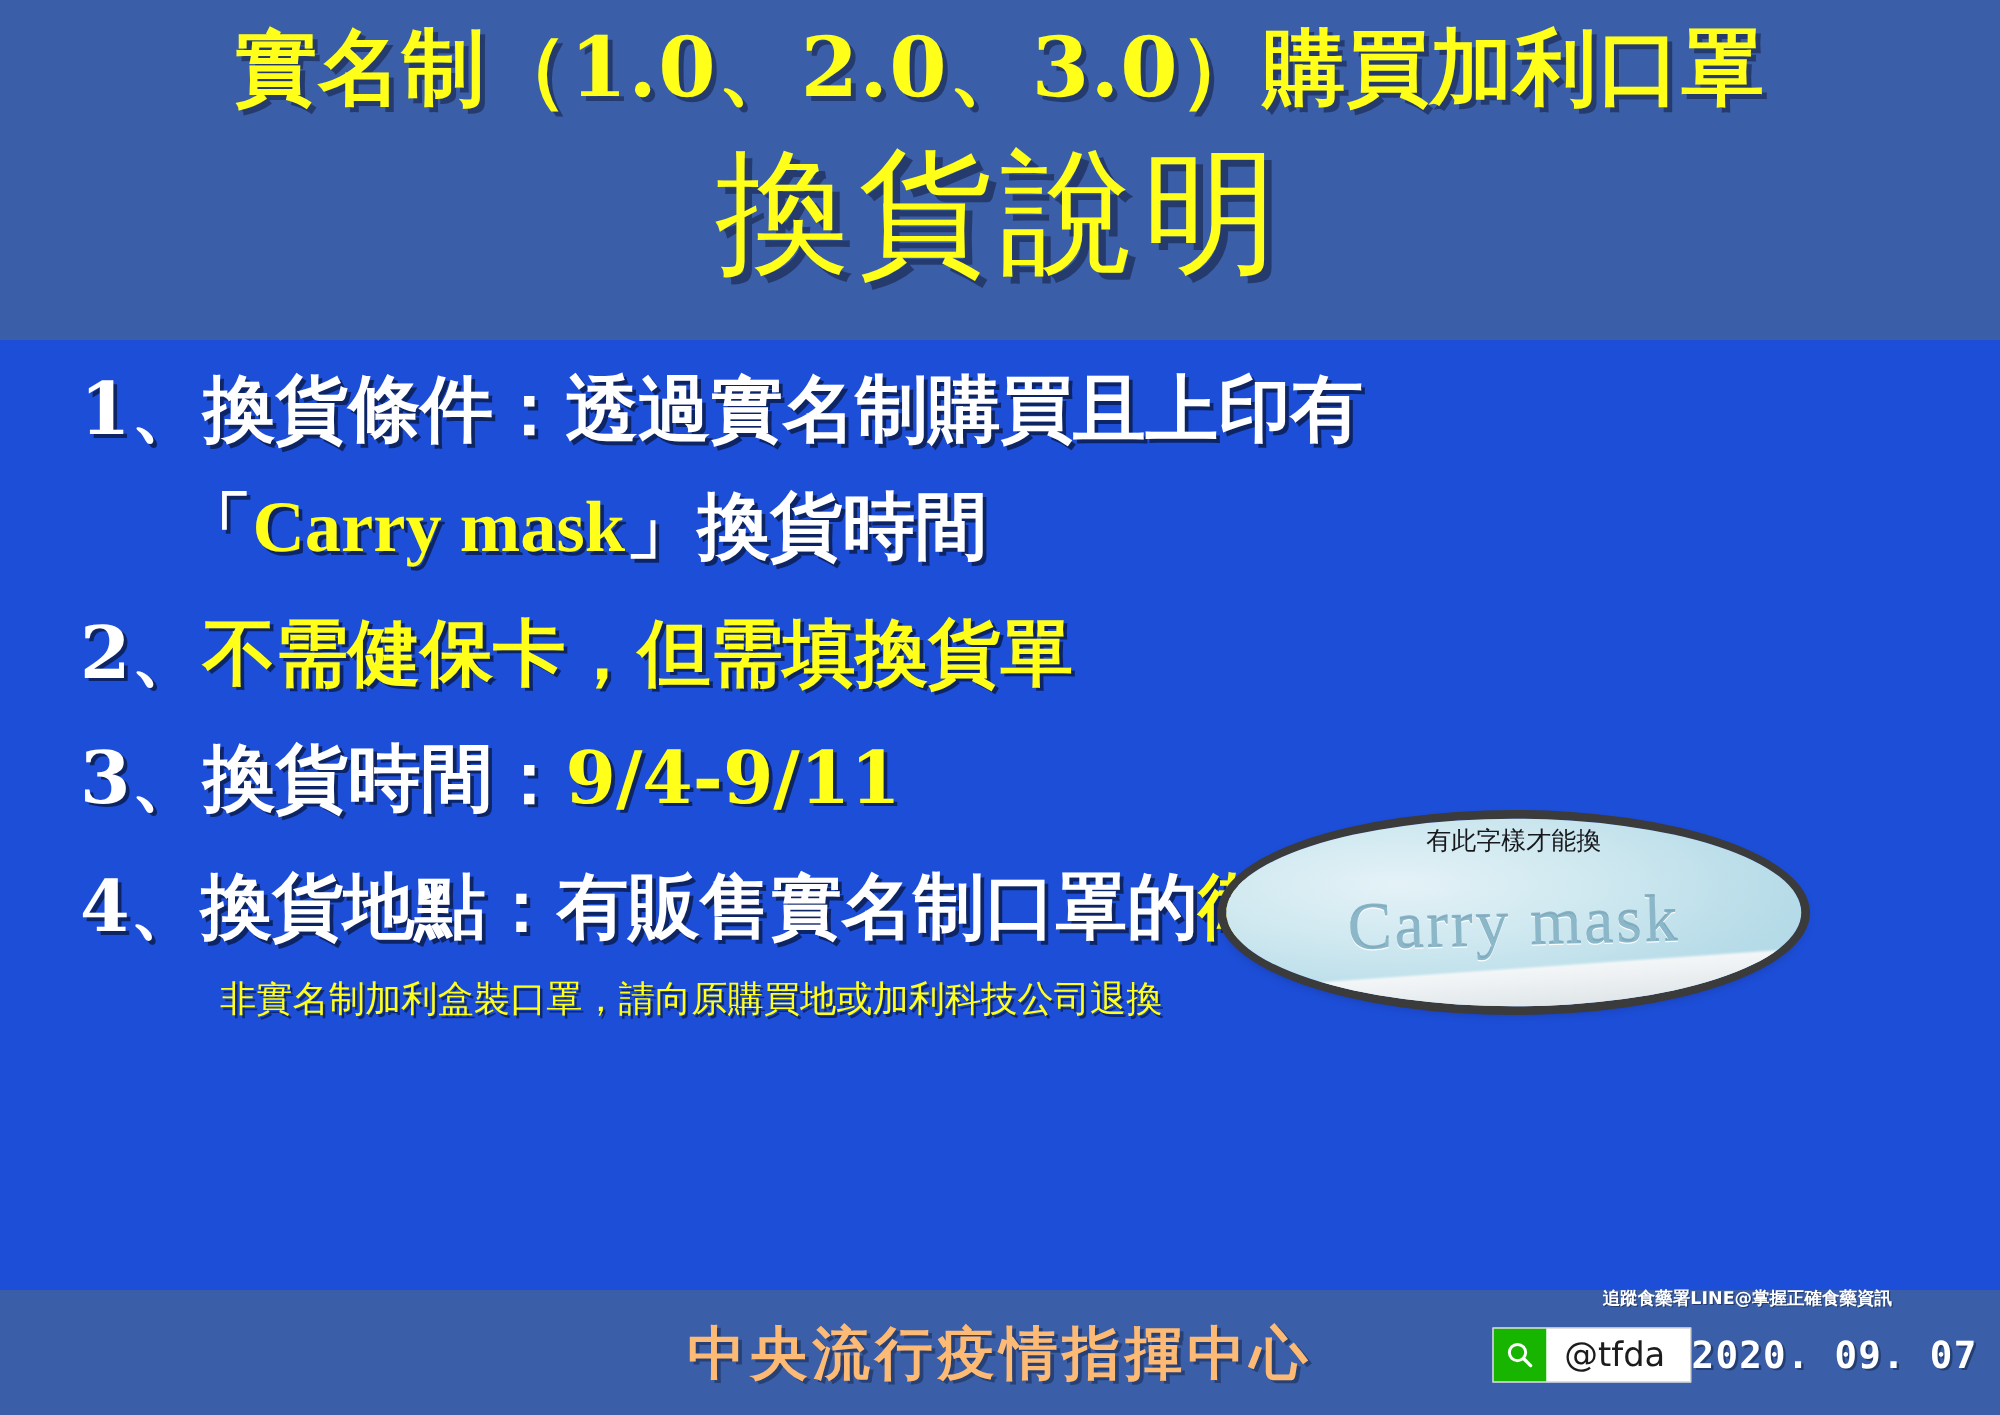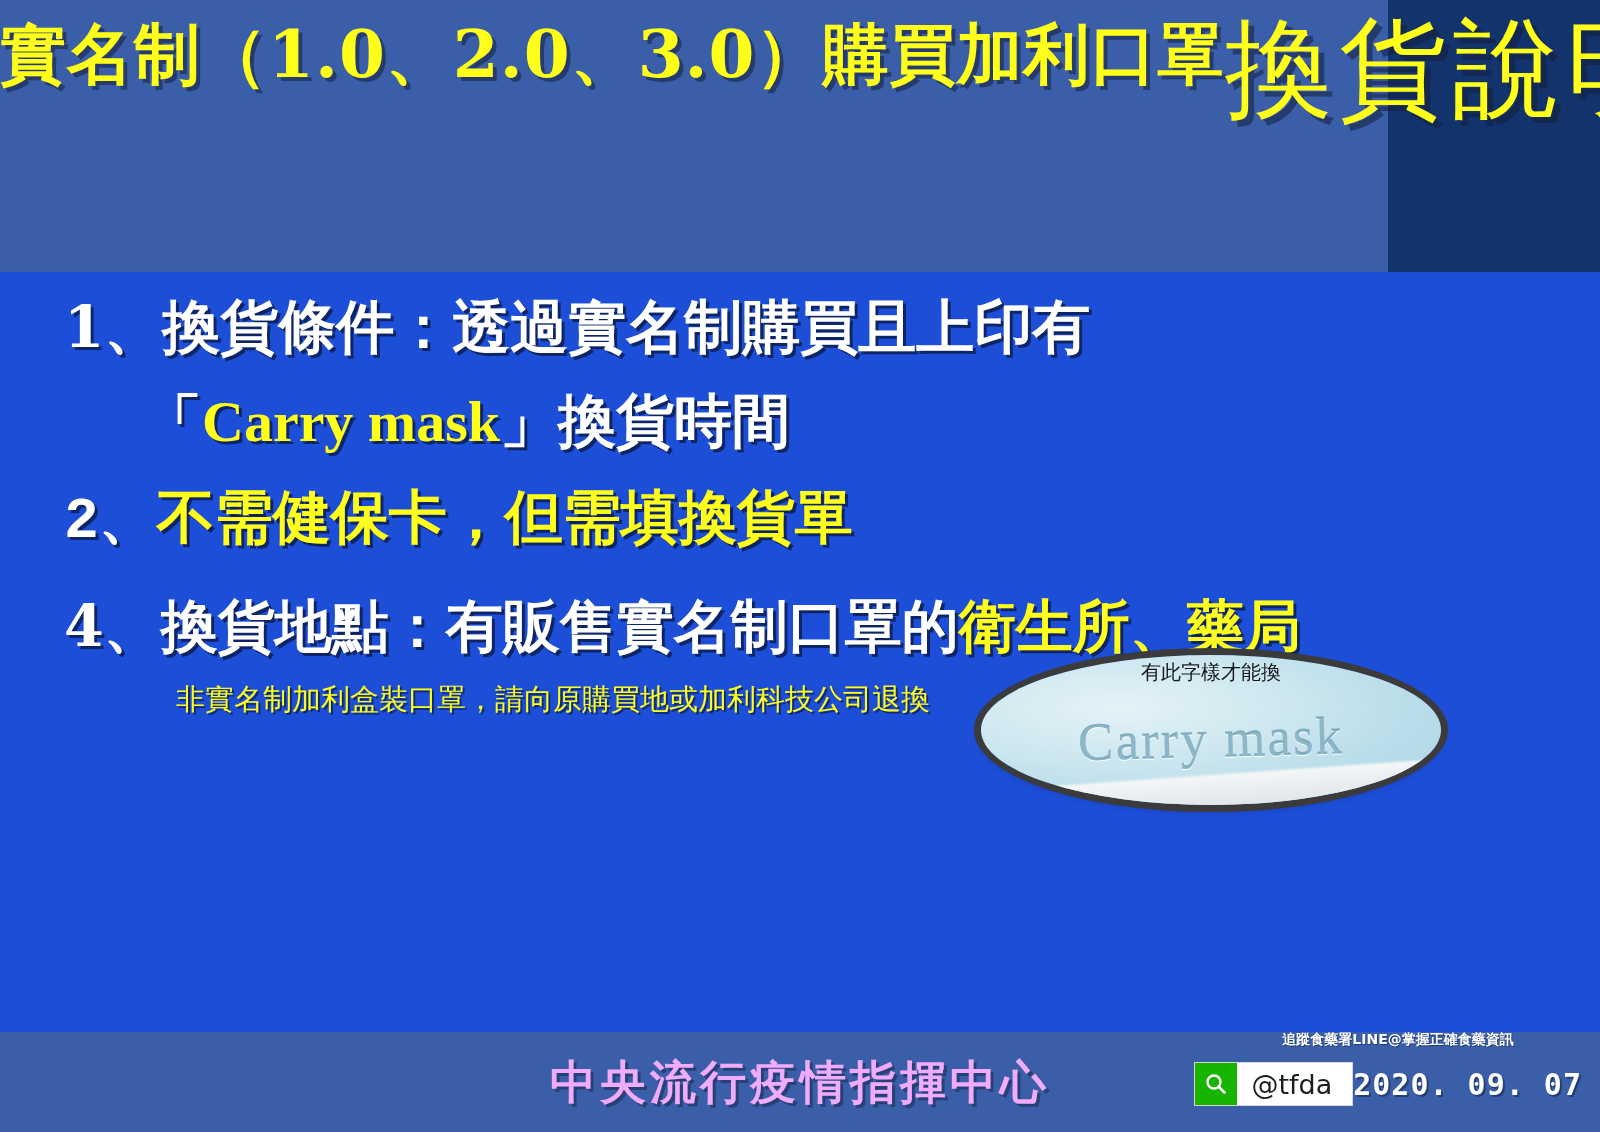--- a/index.html
+++ b/index.html
@@ -10,23 +10,23 @@
     font-family:"Liberation Serif","DejaVu Serif",serif;
     overflow:hidden;
   }
   .poster{
     position:relative;width:1600px;height:1132px;overflow:hidden;
     background:#12336b;
   }
 
   
   .header-band{
-    position:absolute;left:0;top:0;width:1388px;height:272px;
+    position:absolute;left:0;top:0;width:1600px;height:272px;
     background:#3a5fa8;
-    display:flex;flex-direction:row;align-items:flex-start;justify-content:flex-start;
+    display:flex;flex-direction:column;align-items:center;justify-content:flex-start;
   }
   .title-line1{
     margin-top:6px;
     font-family:"DejaVu Serif","Liberation Serif",serif;
     font-weight:bold;
     font-size:66px;line-height:96px;
     color:#ffff1a;
     letter-spacing:1px;
     white-space:nowrap;
     text-shadow:4px 4px 0 rgba(20,30,60,.55);
@@ -56,21 +56,21 @@
     color:#ffffff;
     font-size:58px;
     line-height:74px;
     white-space:nowrap;
     text-shadow:3px 3px 0 rgba(6,16,40,.65);
   }
   .li .hl{color:#ffff1a;}
   .li-1a{margin-top:10px;}
   .li-1b{margin-top:20px;padding-left:80px;}
   .li-1b .en{font-family:"Liberation Serif","DejaVu Serif",serif;}
-  .li-2{margin-top:26px;color:#ffff1a;font-family:Liberation Mono, monospace;}
+  .li-2{margin-top:26px;color:#ffff1a;}
   .li-2 .wnum{color:#ffffff;}
   .li-3{margin-top:26px;}
   .li-4{margin-top:30px;font-size:57px;}
   .note{
     margin-top:16px;padding-left:112px;
     font-family:"DejaVu Serif","Liberation Serif",serif;
     font-weight:normal;
     font-size:29px;line-height:40px;
     color:#ffff1a;
     white-space:nowrap;
@@ -125,21 +125,21 @@
   .footer-band{
     position:absolute;left:0;top:1032px;width:1600px;height:100px;
     background:#3a5fa8;
   }
   .footer-title{
     position:absolute;left:0;right:0;top:22px;
     text-align:center;
     font-family:"DejaVu Serif","Liberation Serif",serif;
     font-weight:bold;
     font-size:46px;line-height:56px;
-    color:#f0abfc;
+    color:#fdba74;
     letter-spacing:4px;
     text-shadow:3px 3px 0 rgba(20,35,70,.5);
     white-space:nowrap;
   }
   .line-promo{
     position:absolute;right:22px;top:-6px;width:360px;
     text-align:center;
     font-family:"DejaVu Sans","Liberation Sans",sans-serif;
     font-weight:bold;
     font-size:14px;line-height:26px;
@@ -190,20 +190,23 @@
         <span>1、</span><span>換貨條件：透過實名制購買且上印有</span>
       </div>
       <div class="li li-1b">
         <span>「</span><span class="hl en">Carry mask</span><span>」</span><span>換貨時間</span>
       </div>
 
       <div class="li li-2">
         <span class="wnum">2、</span><span>不需健保卡，但需填換貨單</span>
       </div>
 
+      <div class="li li-3">
+        <span>3、</span><span>換貨時間：</span><span class="hl">9/4-9/11</span>
+      </div>
 
       <div class="li li-4">
         <span>4、</span><span>換貨地點：有販售實名制口罩的</span><span class="hl">衛生所、藥局</span>
       </div>
 
       <div class="note">非實名制加利盒裝口罩，請向原購買地或加利科技公司退換</div>
     </div>
 
     <div class="mask-oval">
       <div class="fold"></div>

